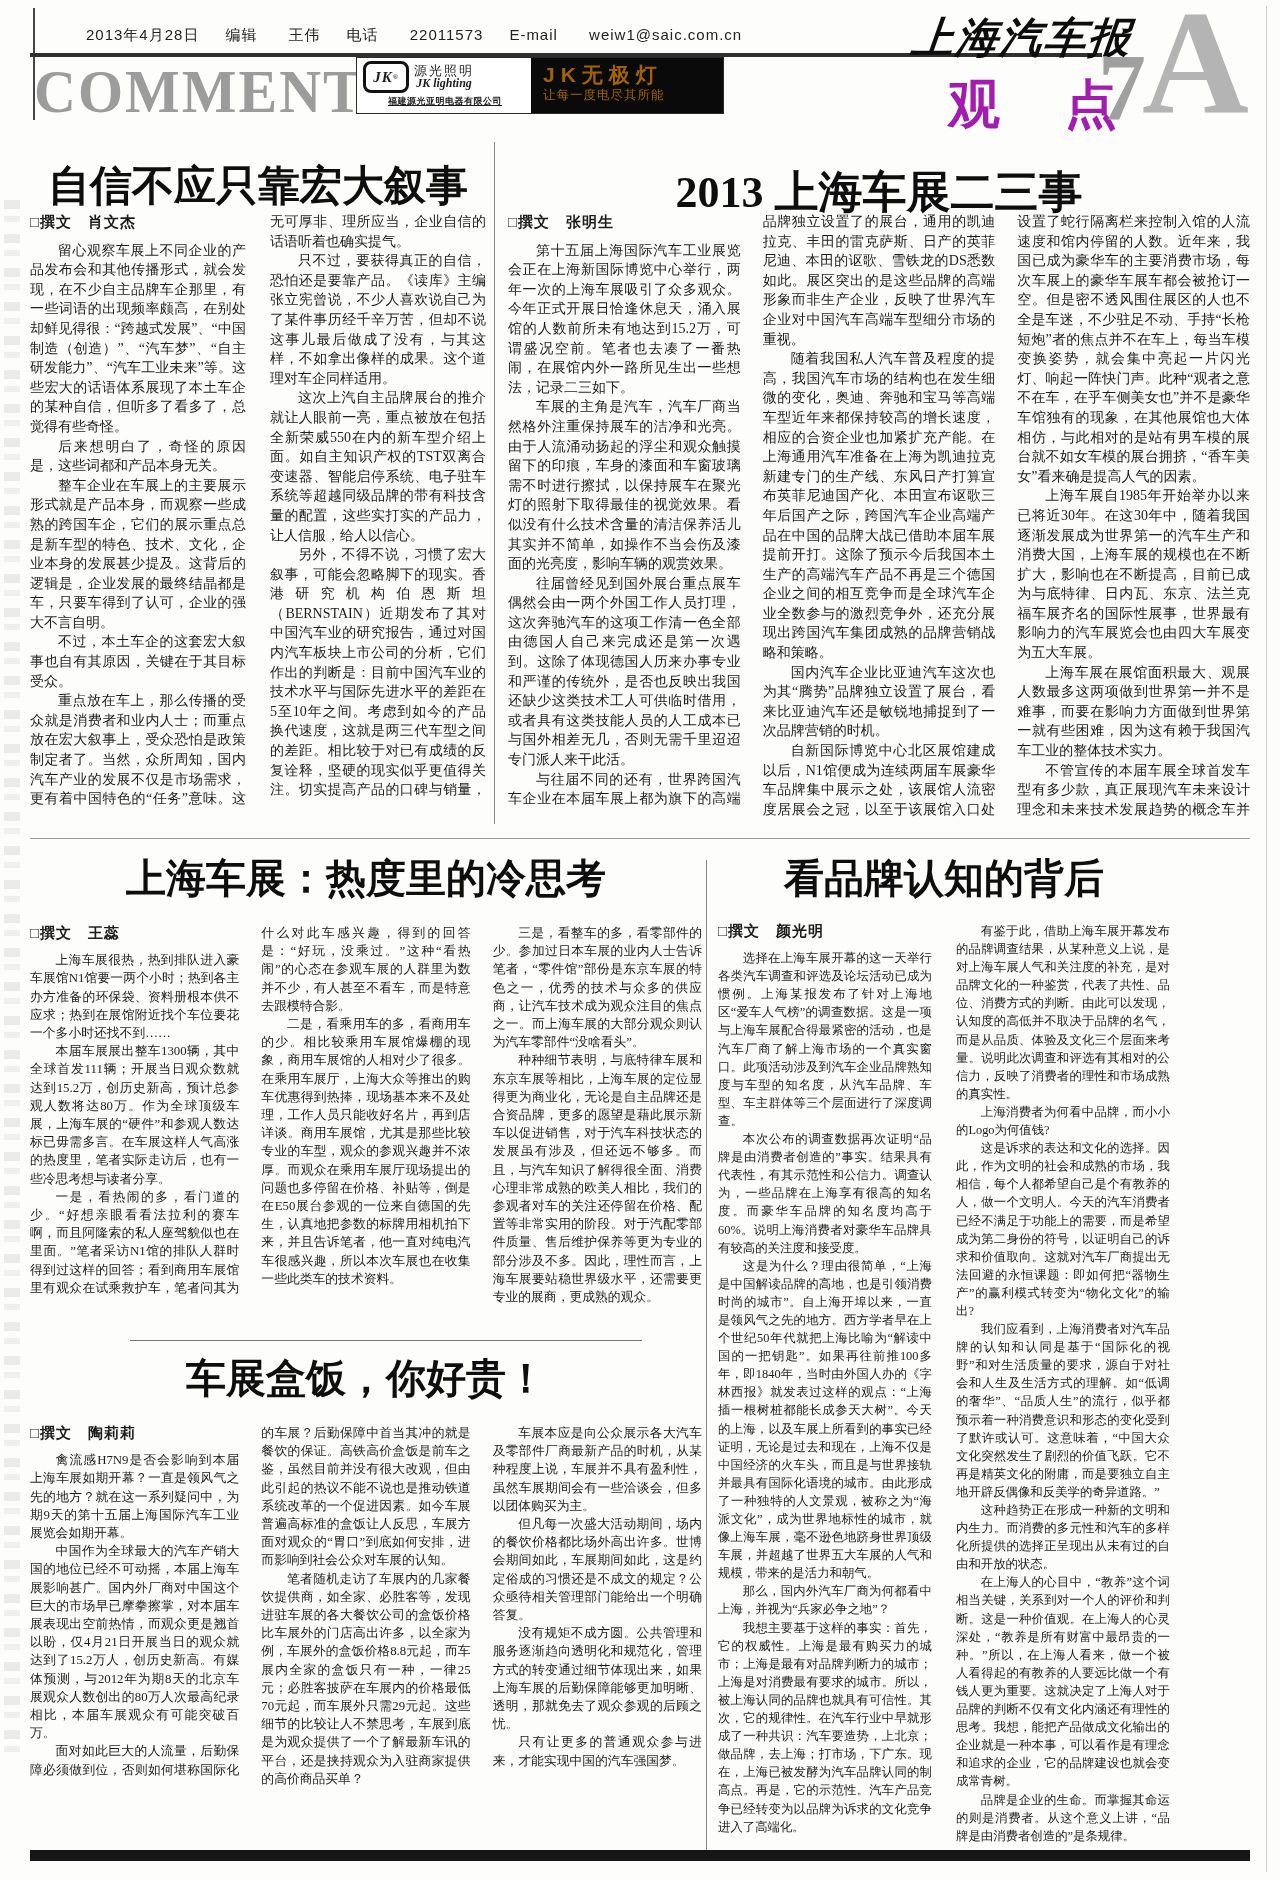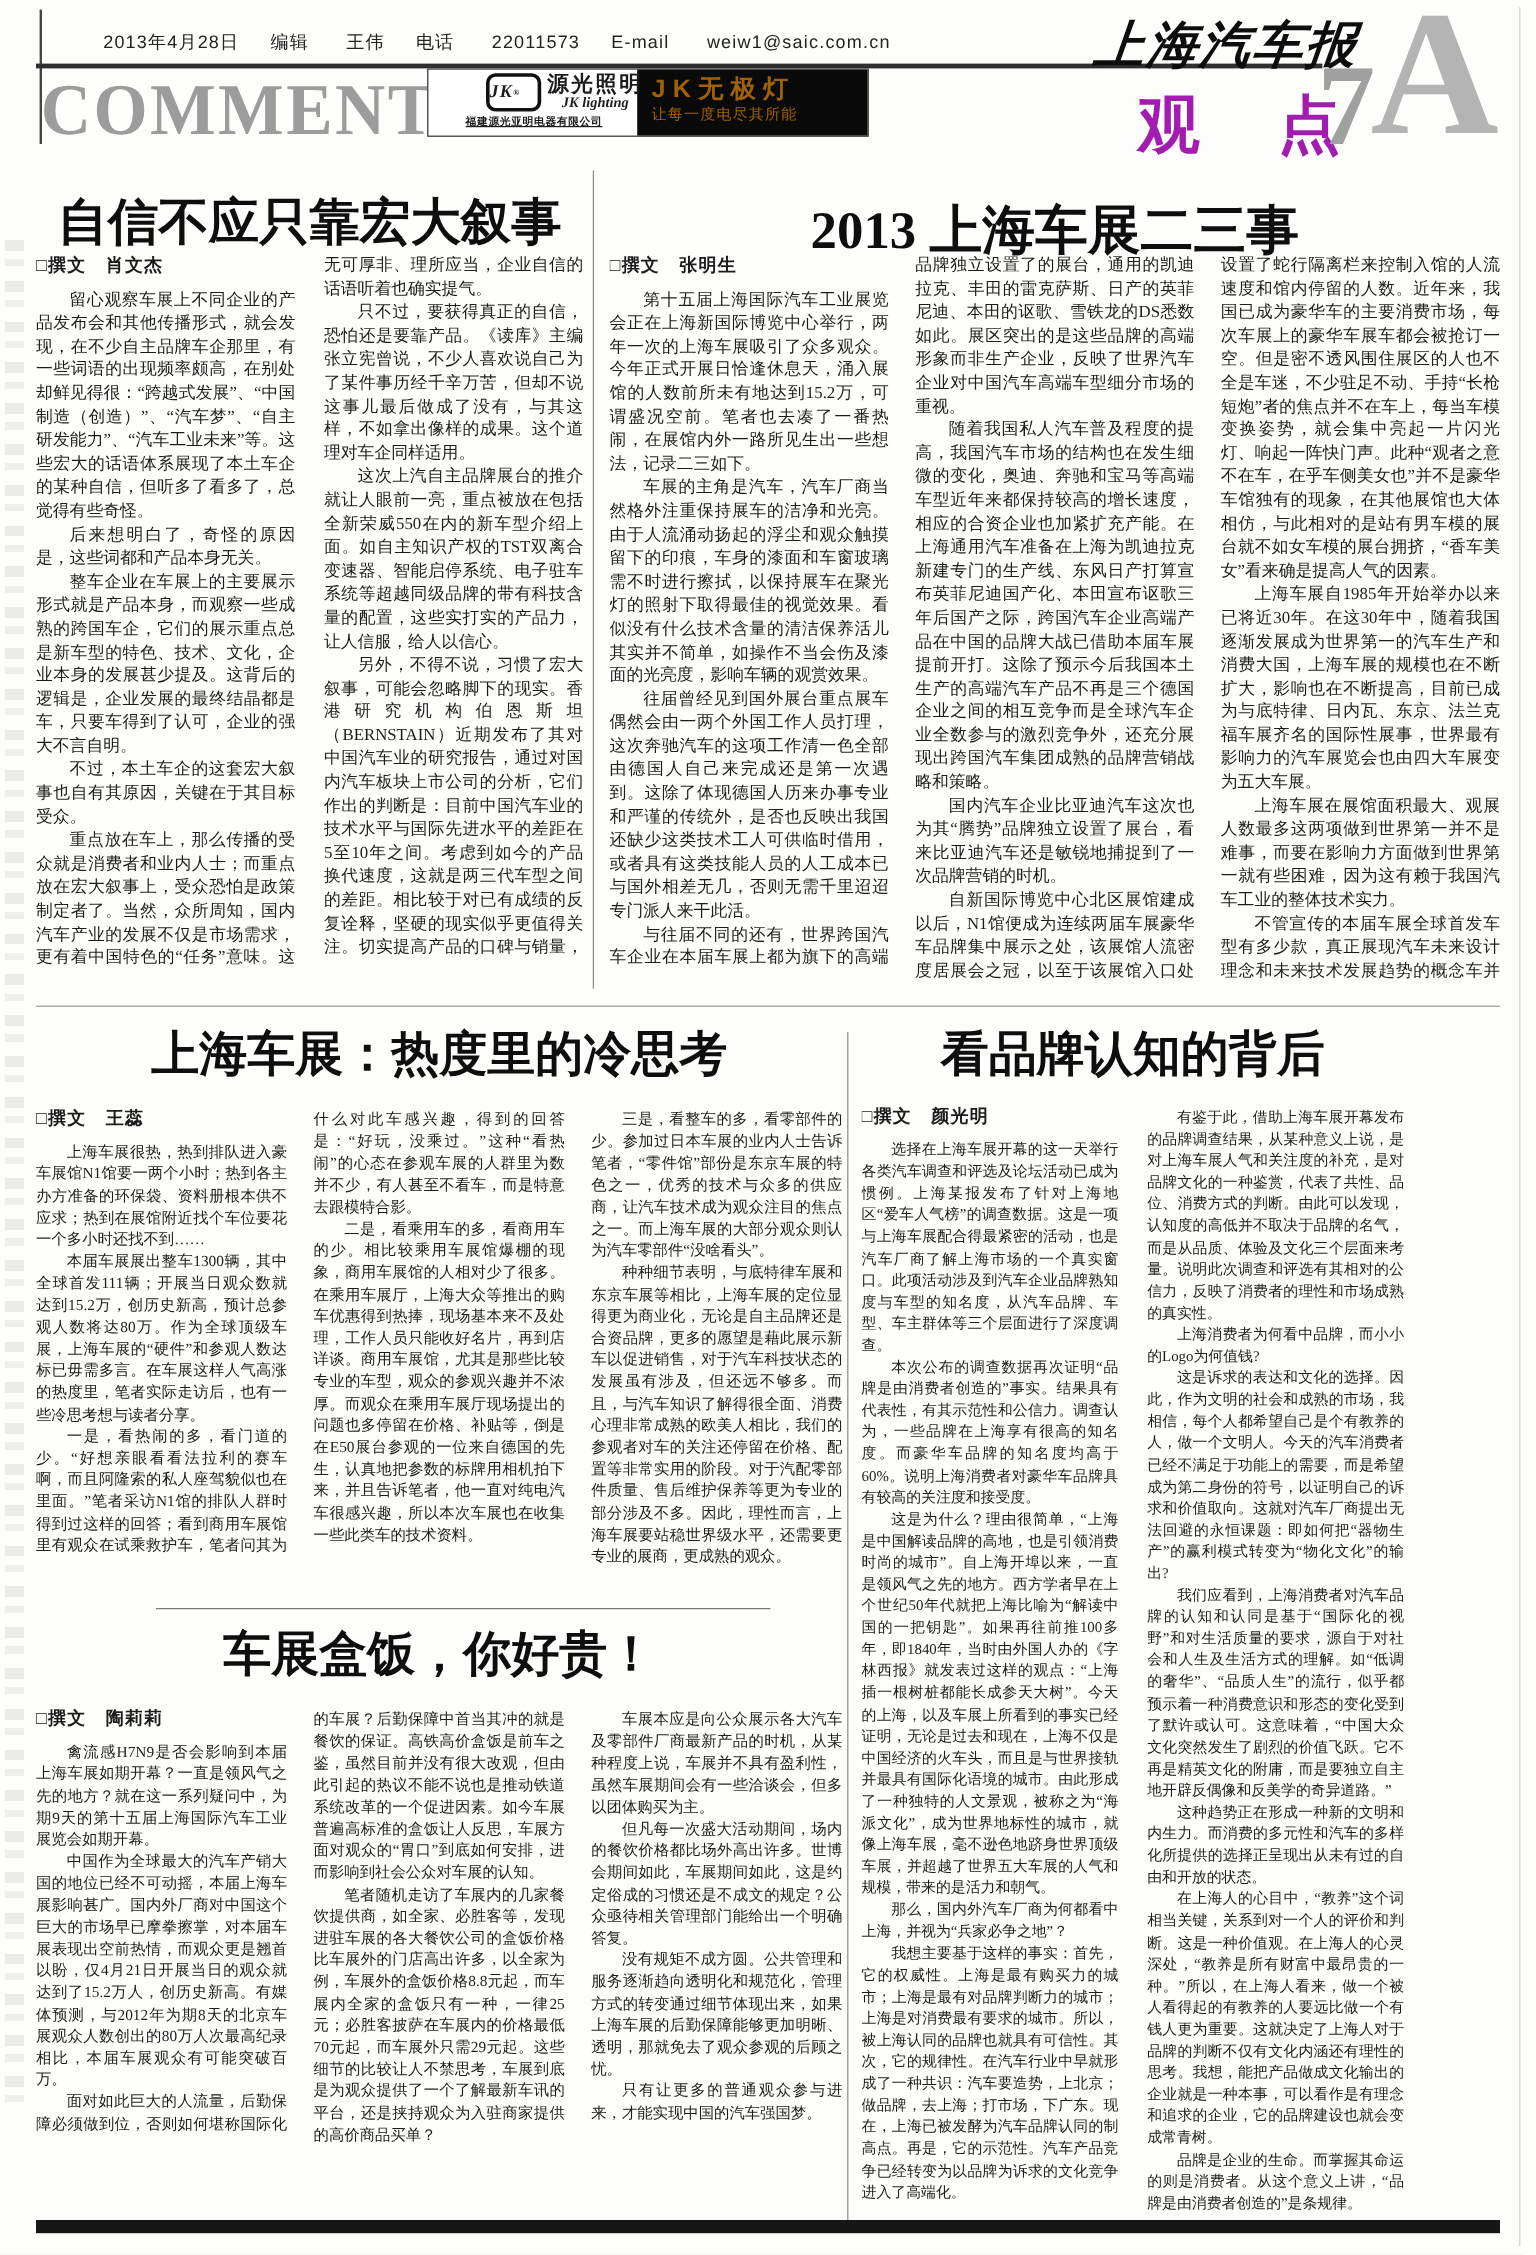--- a/index.html
+++ b/index.html
@@ -18,24 +18,24 @@
   .section-cn{position:absolute;left:948px;top:70px;font-size:52px;font-weight:bold;color:#a21caf;
               letter-spacing:26px;white-space:nowrap;}
   .pageno{position:absolute;left:1098px;top:-12px;display:flex;align-items:flex-end;color:#a9a9a9;font-weight:bold;}
   .pageno .n7{font-size:96px;line-height:1;color:#a0a0a0;}
   .pageno .nA{font-size:148px;line-height:1;color:#b4b4b4;margin-left:-4px;}
   
   .ad{position:absolute;left:356px;top:57px;width:366px;height:55px;display:flex;border:1px solid #2b2b2b;background:#fff;}
   .ad-left{width:164px;position:relative;padding:3px 4px 0 6px;}
   .ad-left-row{display:flex;align-items:center;}
   .jk-logo{width:40px;height:26px;border:3px solid #111;border-radius:8px;display:flex;align-items:center;
-           justify-content:flex-start;font-weight:bold;font-style:italic;font-size:15px;letter-spacing:1px;flex:0 0 auto;margin-left:42px;}
+           justify-content:center;font-weight:bold;font-style:italic;font-size:15px;letter-spacing:1px;flex:0 0 auto;}
   .jk-reg{font-size:7px;vertical-align:bottom;}
   .ad-brand{margin-left:5px;text-align:center;}
-  .ad-brand-cn{font-size:18px;font-weight:bold;letter-spacing:2px;line-height:1;white-space:nowrap;}
+  .ad-brand-cn{font-size:13px;font-weight:normal;letter-spacing:2px;line-height:1;white-space:nowrap;}
   .ad-brand-en{font-size:12px;font-style:italic;font-weight:bold;line-height:1.1;}
   .ad-company{font-size:9px;letter-spacing:0.5px;text-align:center;margin-top:2px;white-space:nowrap;font-weight:bold;text-decoration:underline;}
   .ad-right{flex:1;background:#0a0a0a;color:#a16207;padding:4px 10px 0 12px;}
   .ad-product{font-size:21px;font-weight:bold;letter-spacing:6px;line-height:1.2;white-space:nowrap;
               font-family:"Liberation Sans","DejaVu Sans",sans-serif;}
   .ad-slogan{font-size:12.5px;letter-spacing:1px;white-space:nowrap;}
   
   .vline{position:absolute;width:1px;background:#8a8a8a;}
   .hline{position:absolute;height:1px;background:#9a9a9a;}
   .bottom-bar{position:absolute;left:30px;top:1850px;width:1220px;height:11px;background:#161616;}

